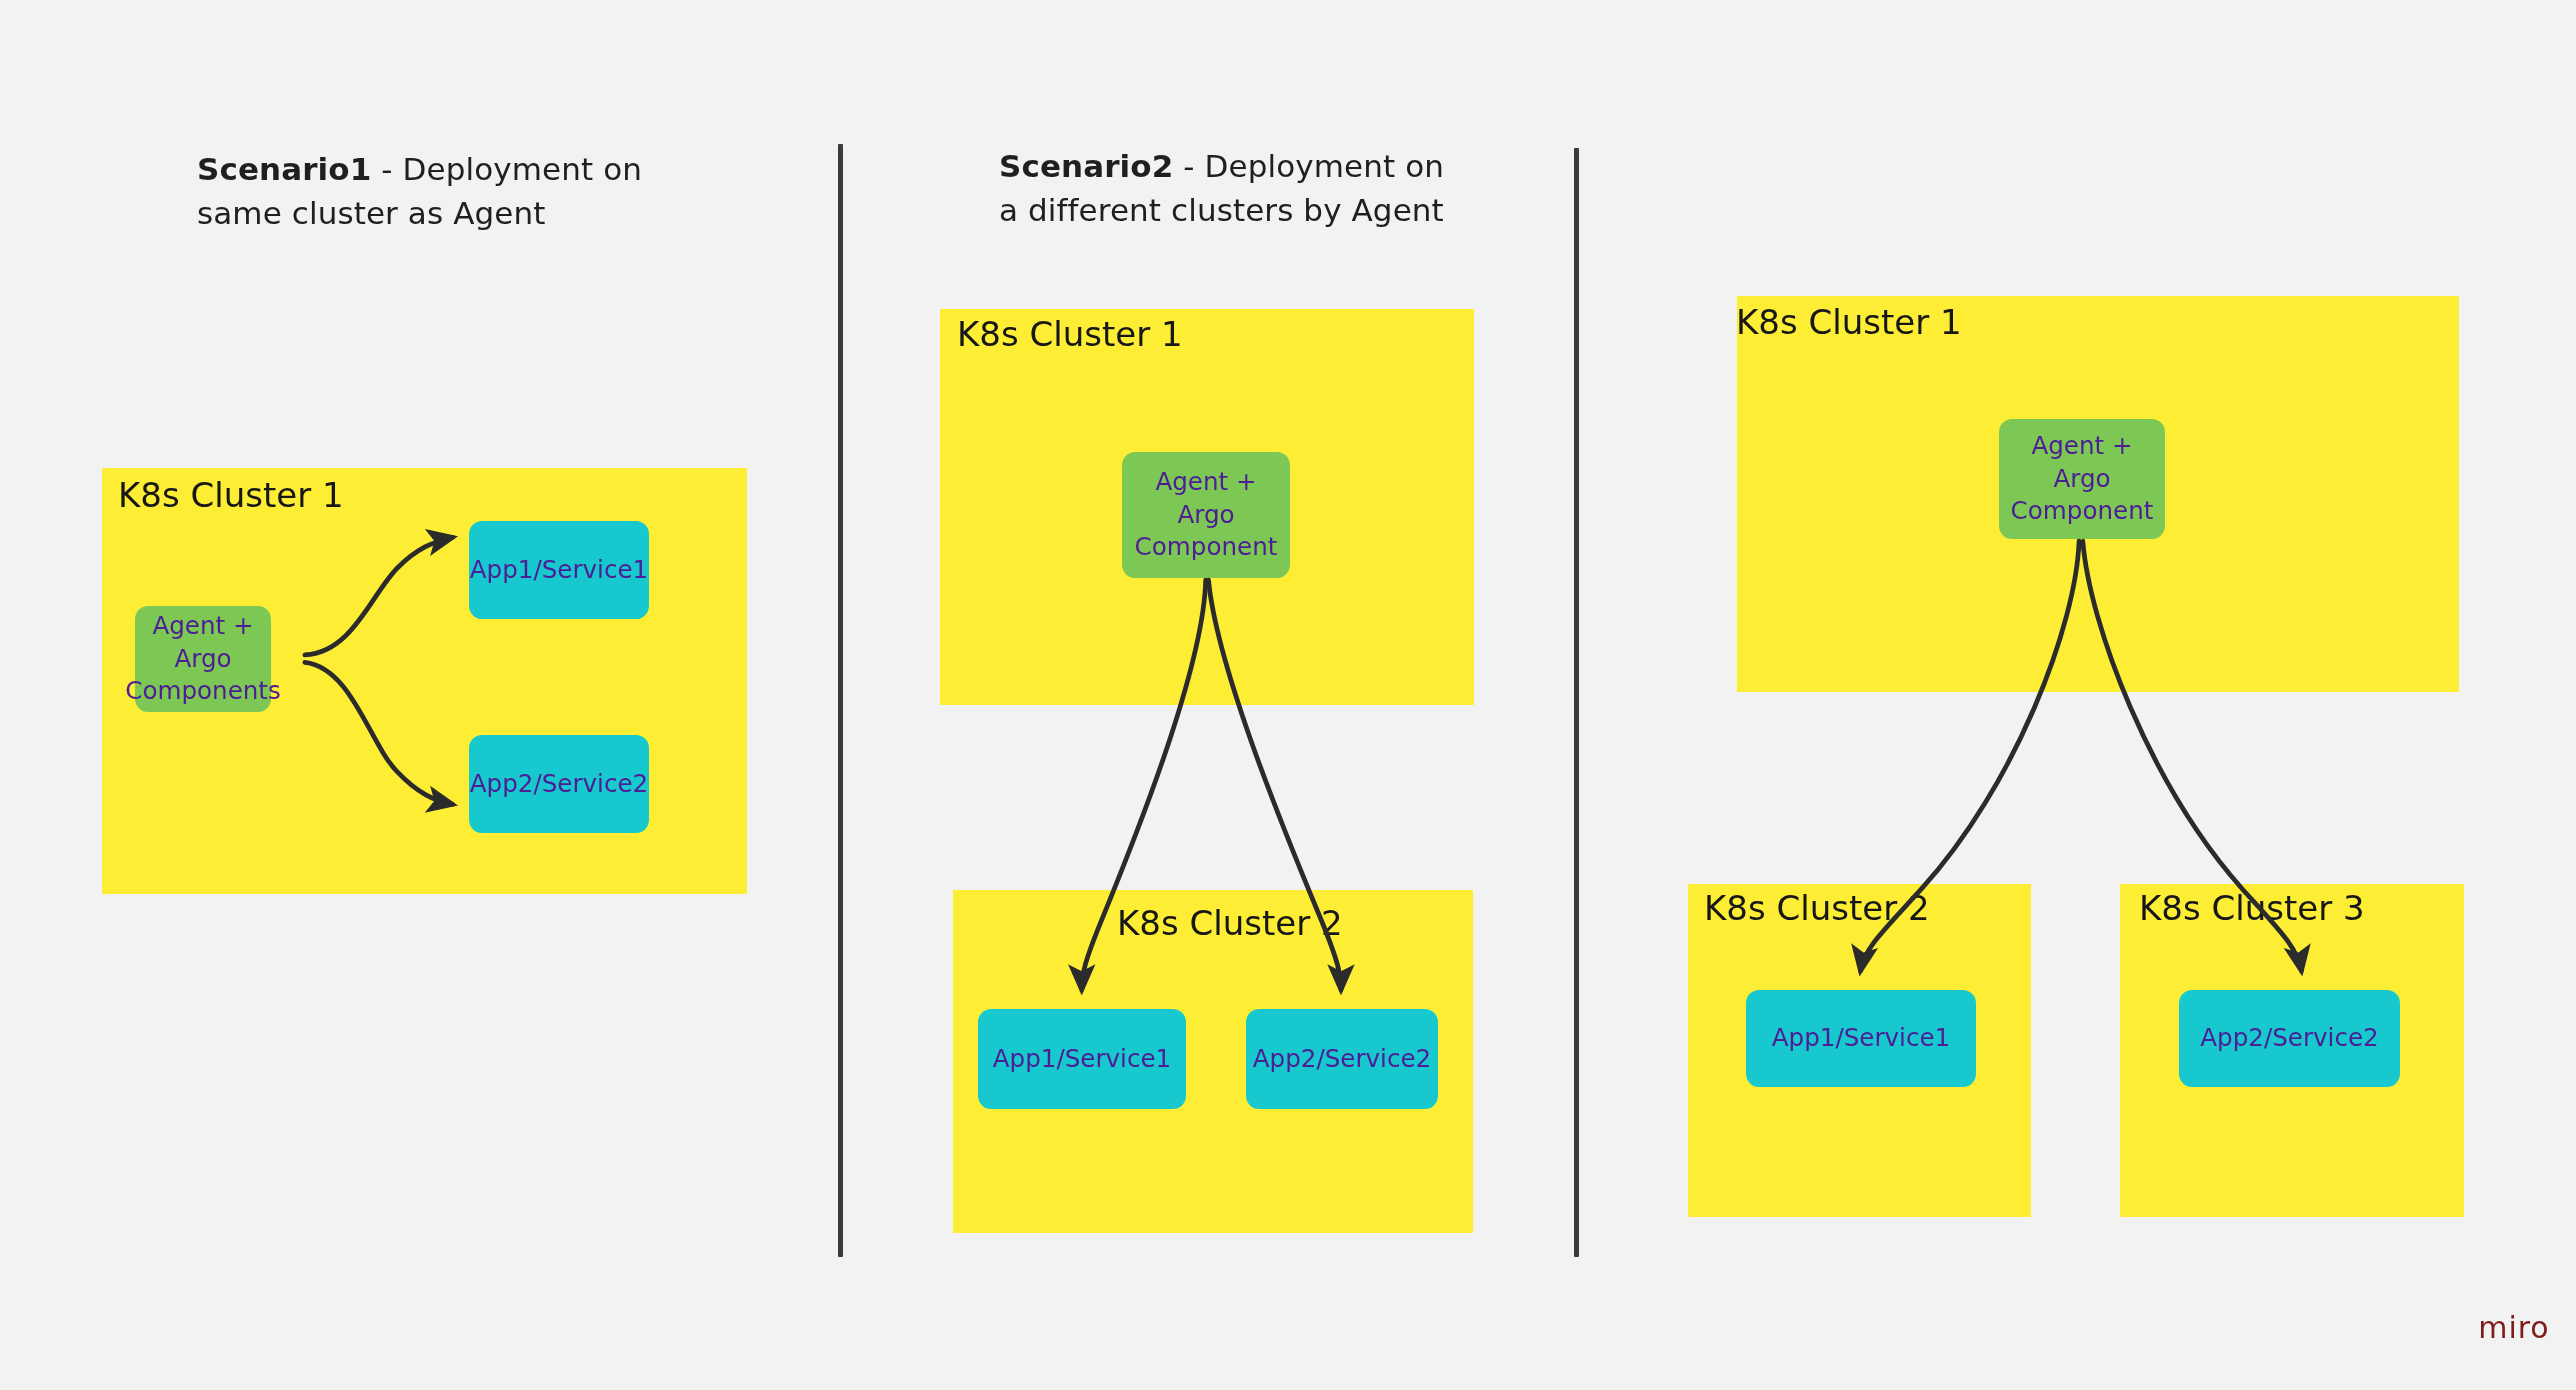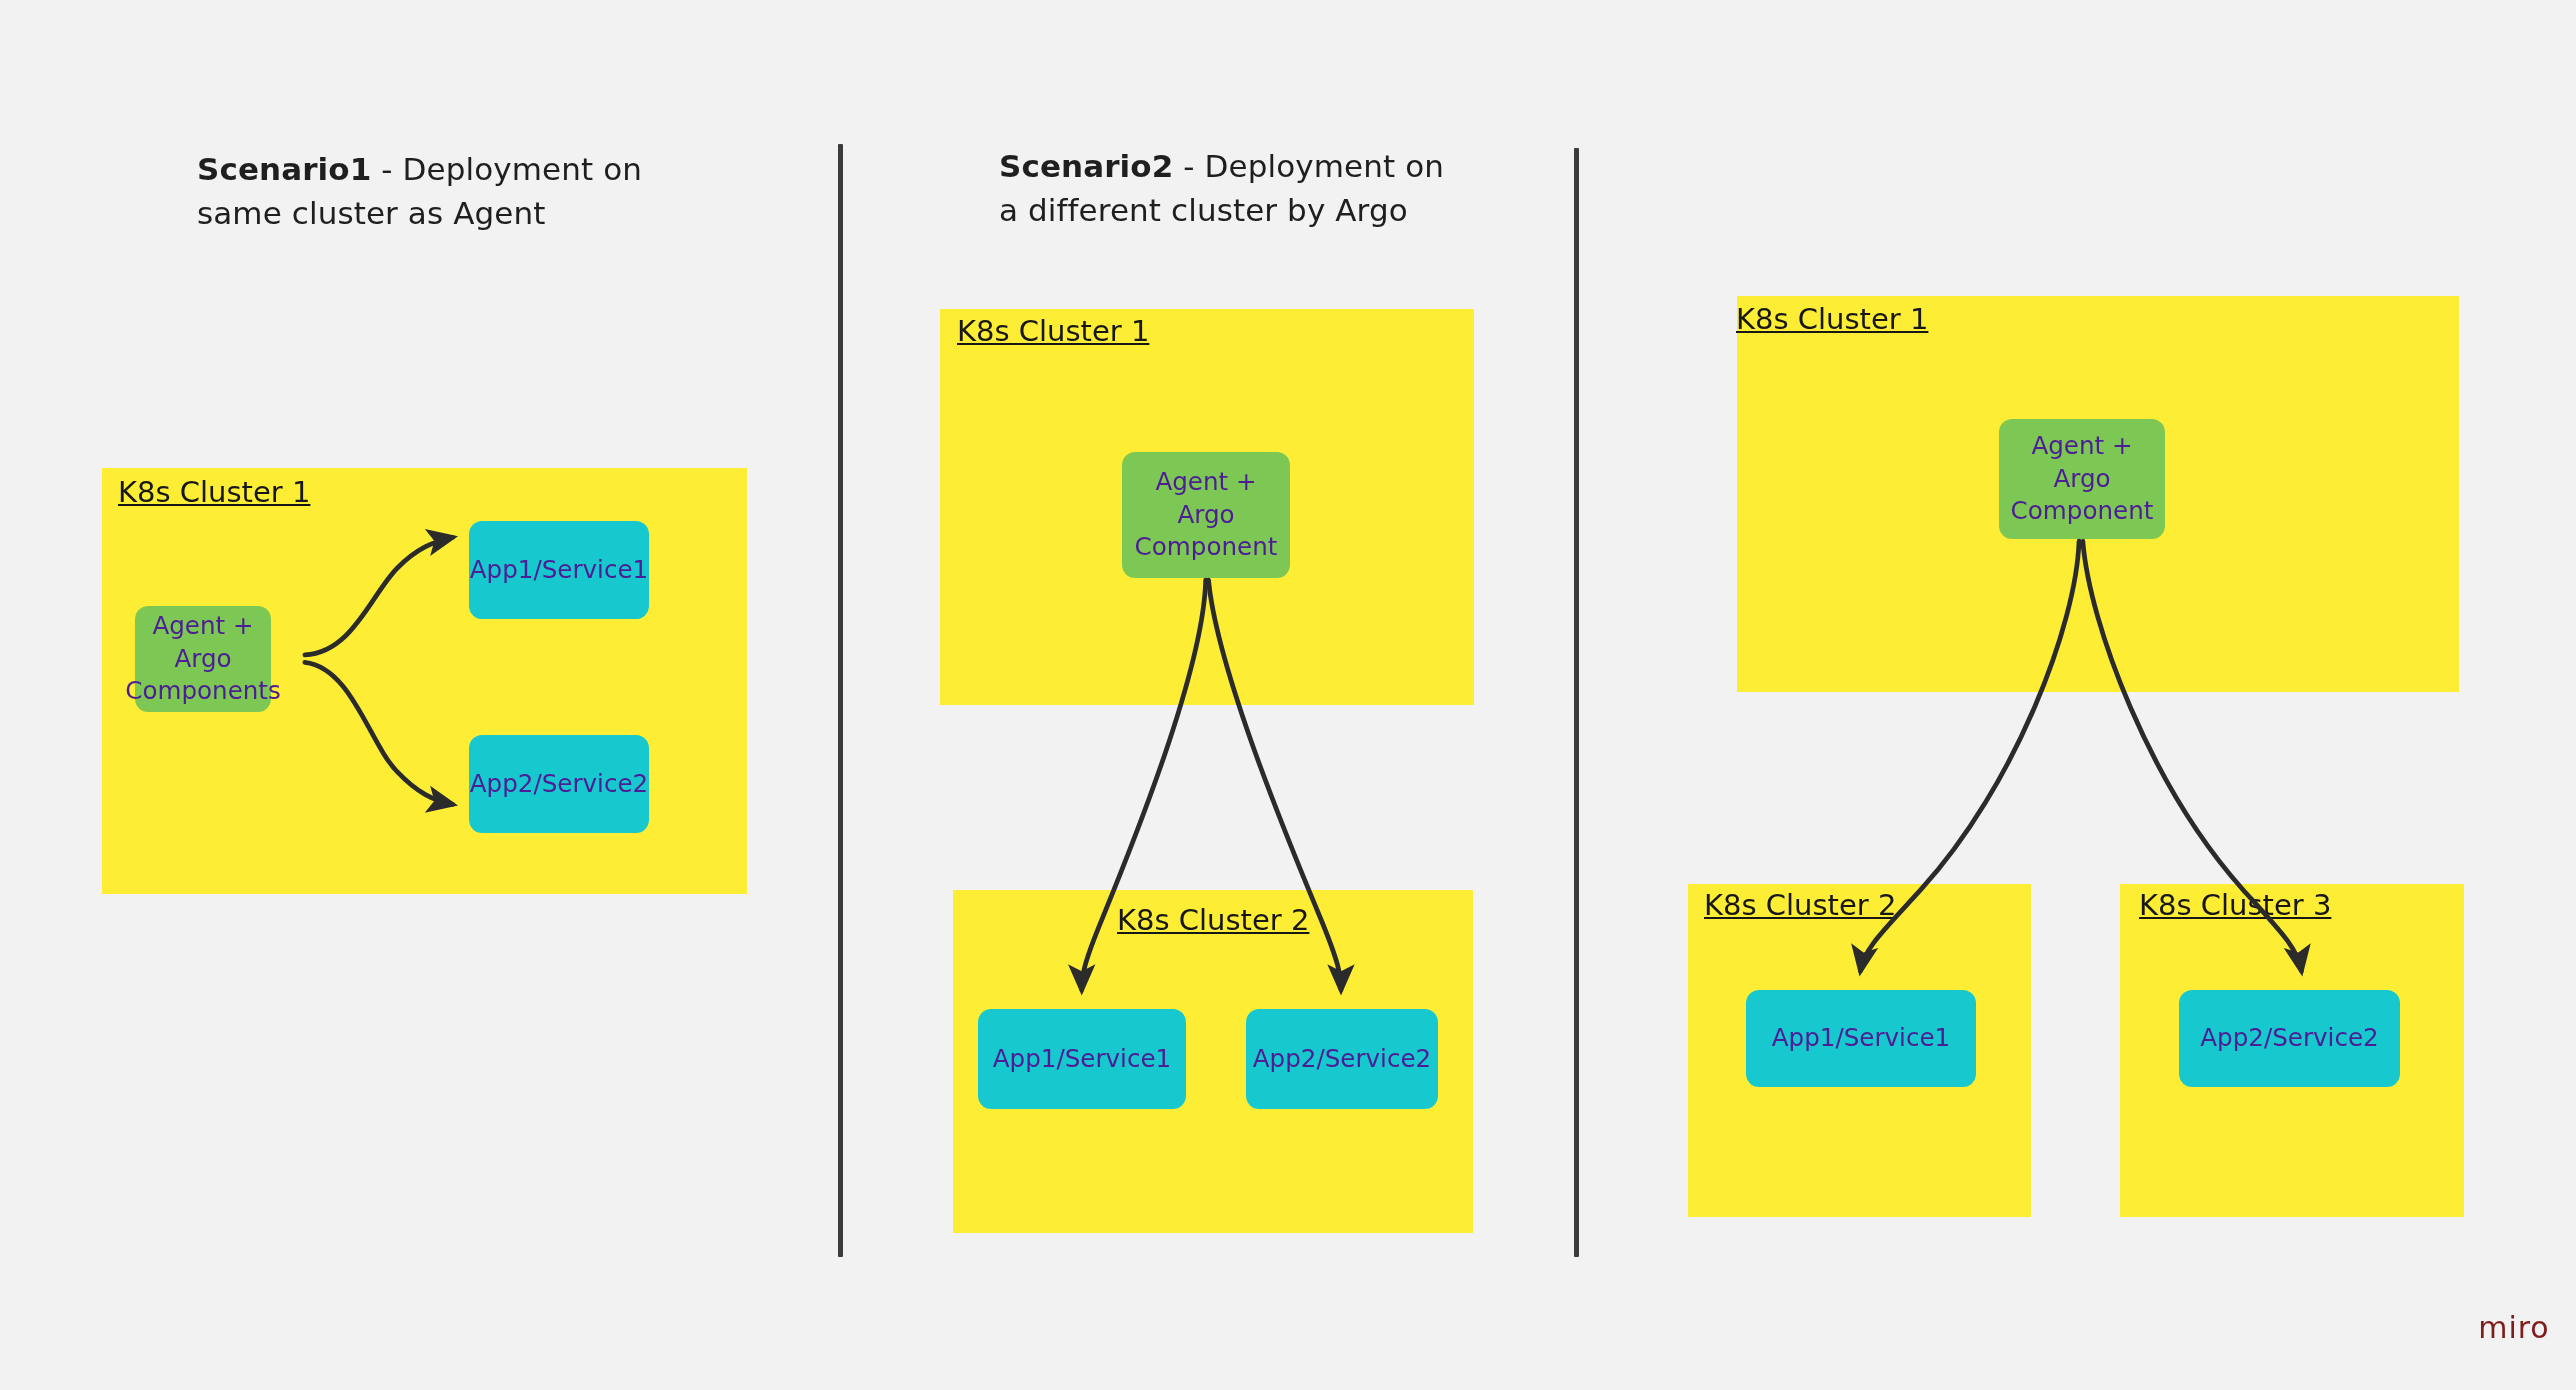--- a/index.html
+++ b/index.html
@@ -49,25 +49,24 @@
   #divider-1 { left: 838px; top: 144px; height: 1113px; }
   #divider-2 { left: 1574px; top: 148px; height: 1109px; }
 
   
   .cluster-box {
     position: absolute;
     background: #fdee35;
   }
   .cluster-label {
     position: absolute;
-    font-size: 29px;
+    font-size: 34px;
     line-height: 1;
     color: #171717;
     white-space: nowrap;
-    text-decoration: underline;
   }
 
   
   .node {
     position: absolute;
     display: flex;
     align-items: center;
     justify-content: center;
     text-align: center;
     border-radius: 13.2px;
@@ -111,21 +110,21 @@
   <div class="cluster-label" style="left:118px; top:478px;">K8s Cluster 1</div>
 
   <div class="node agent" style="left:135px; top:606px; width:136px; height:106px;">Agent + Argo
 Components</div>
 
   <div class="node app" style="left:469px; top:521px; width:180px; height:98px;">App1/Service1</div>
 
   <div class="node app" style="left:469px; top:735px; width:180px; height:98px;">App2/Service2</div>
 
   <div class="scenario-title" id="title-2"><span class="lead">Scenario2</span><span> - Deployment on
-a different cluster by Argo</span></div>
+a different clusters by Agent</span></div>
 
   <div class="cluster-box" style="left:940px; top:309px; width:534px; height:396px;"></div>
   <div class="cluster-label" style="left:957px; top:317px;">K8s Cluster 1</div>
 
   <div class="node agent" style="left:1122px; top:452px; width:168px; height:126px;">Agent +
 Argo
 Component</div>
 
   <div class="cluster-box" style="left:953px; top:890px; width:520px; height:343px;"></div>
   <div class="cluster-label" style="left:1117px; top:906px;">K8s Cluster 2</div>

